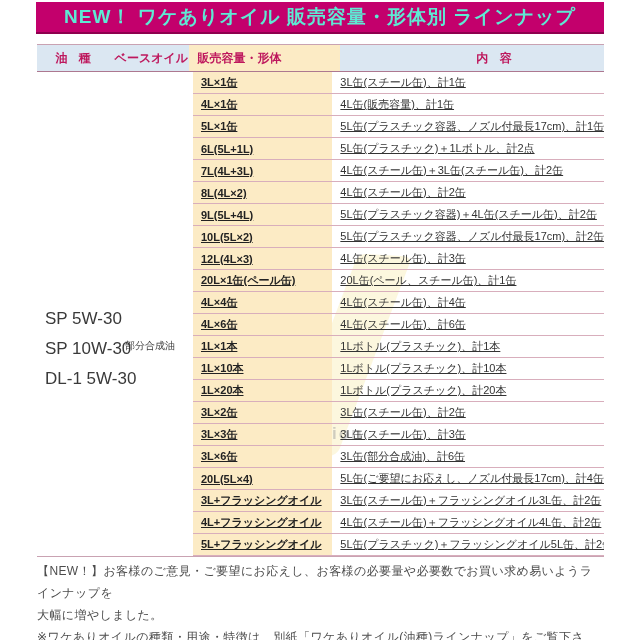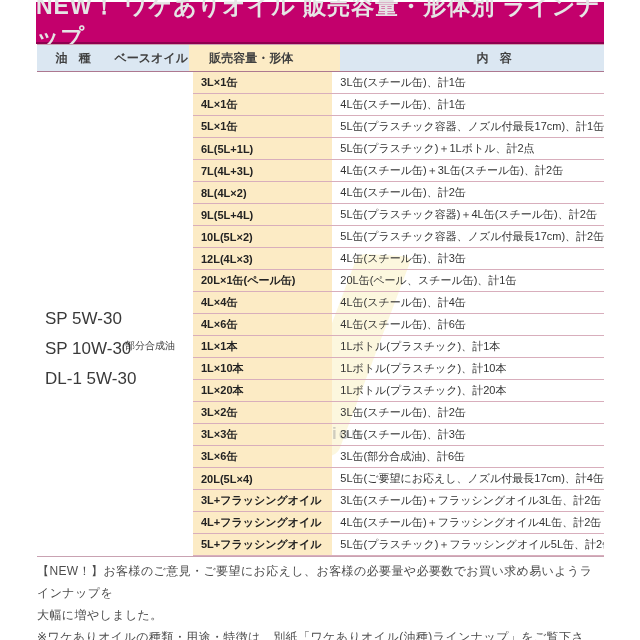--- a/index.html
+++ b/index.html
@@ -2,49 +2,49 @@
 <html><head>
 <meta charset="utf-8">
 <style>
   * { margin:0; padding:0; box-sizing:border-box; }
   html,body { width:640px; height:640px; background:#ffffff; }
   body { font-family:"Liberation Sans","DejaVu Sans",sans-serif; color:#333; }
   .page { position:relative; width:640px; height:640px; background:#fff; overflow:hidden; }
 
   
   .banner {
-    position:absolute; left:36px; top:2px; width:568px; height:42px;
-    background:#c3006c; color:#e5e5e5; font-weight:bold; font-size:23px;
+    position:absolute; left:36px; top:2px; width:568px; height:32px;
+    background:#c3006c; color:#5eead4; font-weight:bold; font-size:19px;
     display:flex; align-items:center; justify-content:center; letter-spacing:1px;
     border-bottom:2px solid #8e004f;
   }
 
   
   .tbl { position:absolute; left:37px; top:44px; width:567px; }
   .thead {
     display:flex; height:28px; border-top:1px solid #c9a2b2; border-bottom:1px solid #ad7890;
-    font-size:12px; font-weight:bold; color:#404040;
+    font-size:12px; font-weight:bold; color:#be185d;
   }
   .th { display:flex; align-items:center; }
   .th-oil      { width:78px;  background:#dbe7f2; justify-content:center; letter-spacing:4px;}
   .th-base     { width:78px;  background:#dbe7f2; justify-content:center; }
-  .th-capacity { width:154px; background:#fcebc5; padding-left:20px; }
+  .th-capacity { width:154px; background:#fcebc5; padding-left:8px; }
   .th-content  { width:269px; background:#dbe7f2; justify-content:center; letter-spacing:4px;padding-left:48px;}
 
   .tbody { position:relative; display:flex; }
   .left-pane { width:156px; position:relative; background:#fff; }
   .oil-label { position:absolute; left:8px; font-size:17px; color:#3a3a3a; white-space:nowrap; }
   .oil-0 { top:237px; }
   .oil-1 { top:267px; }
   .oil-2 { top:297px; }
   .base-oil-label { position:absolute; left:88px; top:267px; font-size:10px; color:#3a3a3a; white-space:nowrap; }
 
   .rows { width:411px; }
   .row { display:flex; height:22px; border-bottom:1px solid #d8aebc; }
-  .cell { display:flex; align-items:center; font-size:11px; white-space:nowrap; overflow:hidden; }
+  .cell { display:flex; align-items:center; font-size:11px; white-space:nowrap; overflow:hidden;text-decoration:underline; }
   .cell-capacity { width:142px; background:#fcebc5; padding-left:8px; font-weight:bold; color:#222; }
   .cell-content  { width:269px; color:#333;margin-left:8px; }
   .tbl-bottom { position:absolute; left:0; bottom:-1px; width:567px; height:0; border-bottom:1px solid #c9a2b2; }
 
   
   .watermark { position:absolute; left:0; top:0; width:640px; height:640px; pointer-events:none; }
   .wm-swoosh1 { position:absolute; left:235px; top:245px; width:60px; height:210px;
     background:#f5e07a; opacity:0.28; transform:skewX(-18deg); border-radius:8px; }
   .wm-swoosh2 { position:absolute; left:320px; top:255px; width:55px; height:200px;
     background:#f5e07a; opacity:0.25; transform:skewX(-18deg) rotate(3deg); border-radius:8px; }
@@ -90,21 +90,21 @@
       </div>
       <div class="rows">
 
           <div class="row">
             <div class="cell cell-capacity">3L×1缶</div>
             <div class="cell cell-content">3L缶(スチール缶)、計1缶</div>
           </div>
 
           <div class="row">
             <div class="cell cell-capacity">4L×1缶</div>
-            <div class="cell cell-content">4L缶(スチール缶)、計1缶</div>
+            <div class="cell cell-content">4L缶(販売容量)、計1缶</div>
           </div>
 
           <div class="row">
             <div class="cell cell-capacity">5L×1缶</div>
             <div class="cell cell-content">5L缶(プラスチック容器、ノズル付最長17cm)、計1缶</div>
           </div>
 
           <div class="row">
             <div class="cell cell-capacity">6L(5L+1L)</div>
             <div class="cell cell-content">5L缶(プラスチック)＋1Lボトル、計2点</div>

